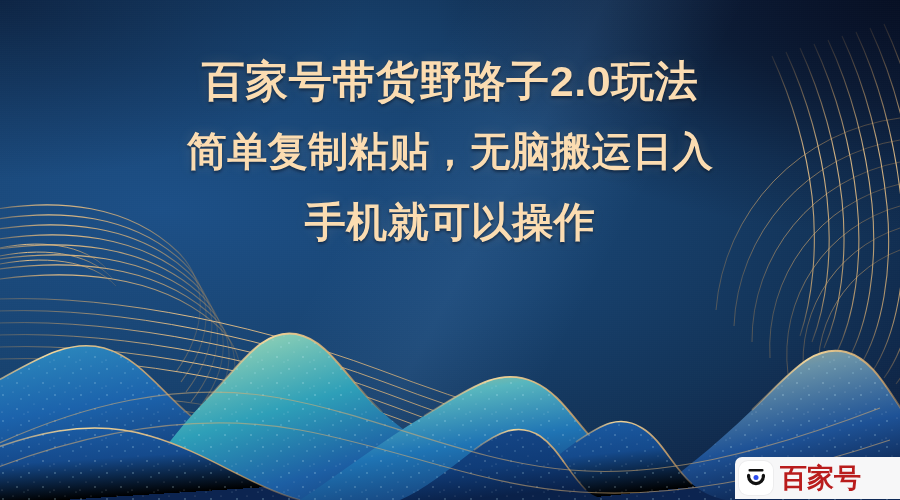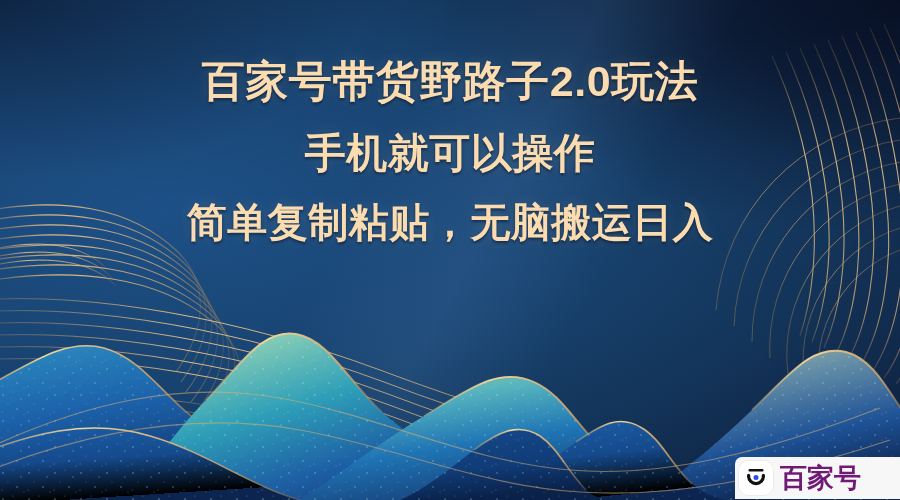--- a/index.html
+++ b/index.html
@@ -82,21 +82,21 @@
     background:#FFFFFF;
     border-radius:9px;
     display:flex;align-items:center;justify-content:center;
     flex:none;
     box-shadow:0 0 0 1px rgba(0,0,0,.04);
   }
   .wm-text{
     margin-left:7px;
     font-size:27px;
     font-weight:700;
-    color:#701a75;
+    color:#b91c1c;
     letter-spacing:0px;
     line-height:1;
     white-space:nowrap;
   }
 </style>
 </head>
 <body>
 
 <div id="poster">
 
@@ -285,22 +285,22 @@
     </g>
 
     <g fill="none" stroke="#D9AE72" stroke-opacity=".55" stroke-width="1.2">
       <path d="M-20 452 C 80 404, 180 380, 280 398 C 380 416, 470 462, 570 470 C 660 478, 760 454, 880 408"></path>
       <path d="M-20 474 C 90 430, 200 412, 300 430 C 400 448, 480 486, 580 492 C 670 498, 770 480, 890 440"></path>
     </g>
   </svg>
 
   <div class="headline">
     <div class="hl-line hl-1">百家号带货野路子2.0玩法</div>
+    <div class="hl-line hl-3">简单复制粘贴，无脑搬运日入</div>
     <div class="hl-line hl-2">手机就可以操作</div>
-    <div class="hl-line hl-3">简单复制粘贴，无脑搬运日入</div>
   </div>
 
   <div class="watermark">
     <div class="wm-badge">
       <svg width="26" height="26" viewBox="0 0 26 26">
         <rect x="5.5" y="4" width="15" height="2.6" rx="1.1" fill="#111111"></rect>
         <path d="M5.6 11.2 a7.4 7.4 0 0 0 14.8 0" fill="none" stroke="#111111" stroke-width="3.1" stroke-linecap="round"></path>
         <path d="M5.6 11.2 v-1.0" stroke="#111111" stroke-width="3.1" stroke-linecap="round"></path>
         <path d="M20.4 11.2 v-1.0" stroke="#111111" stroke-width="3.1" stroke-linecap="round"></path>
         <circle cx="13" cy="12.4" r="2.5" fill="#2C4CF0"></circle>

